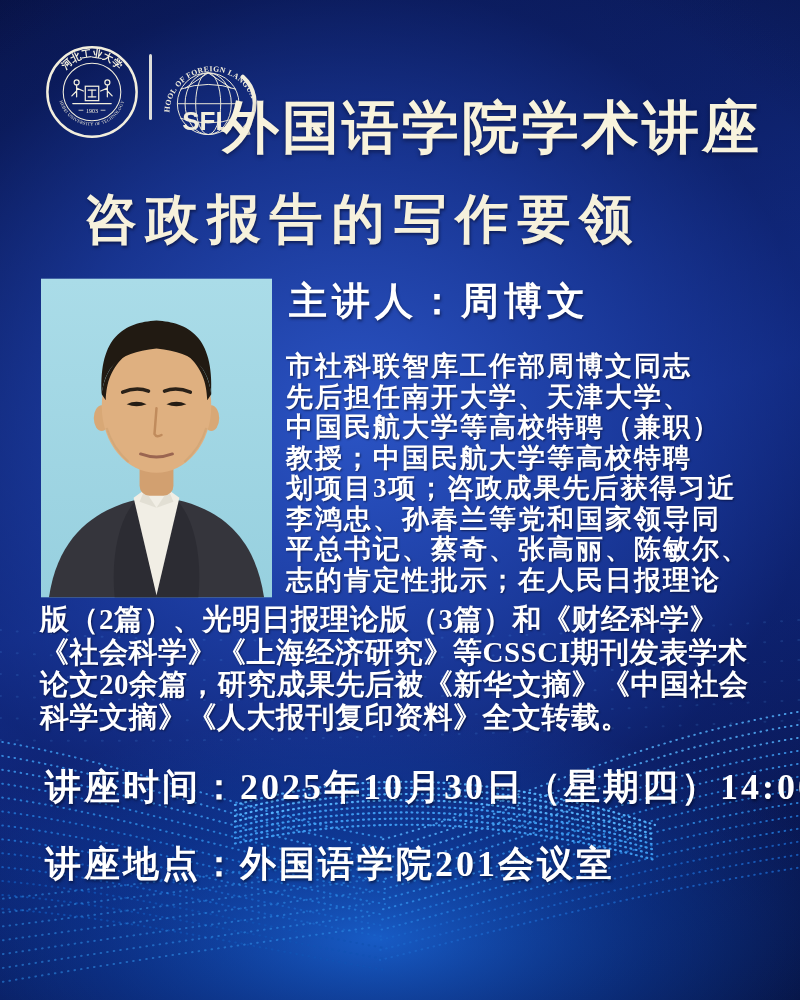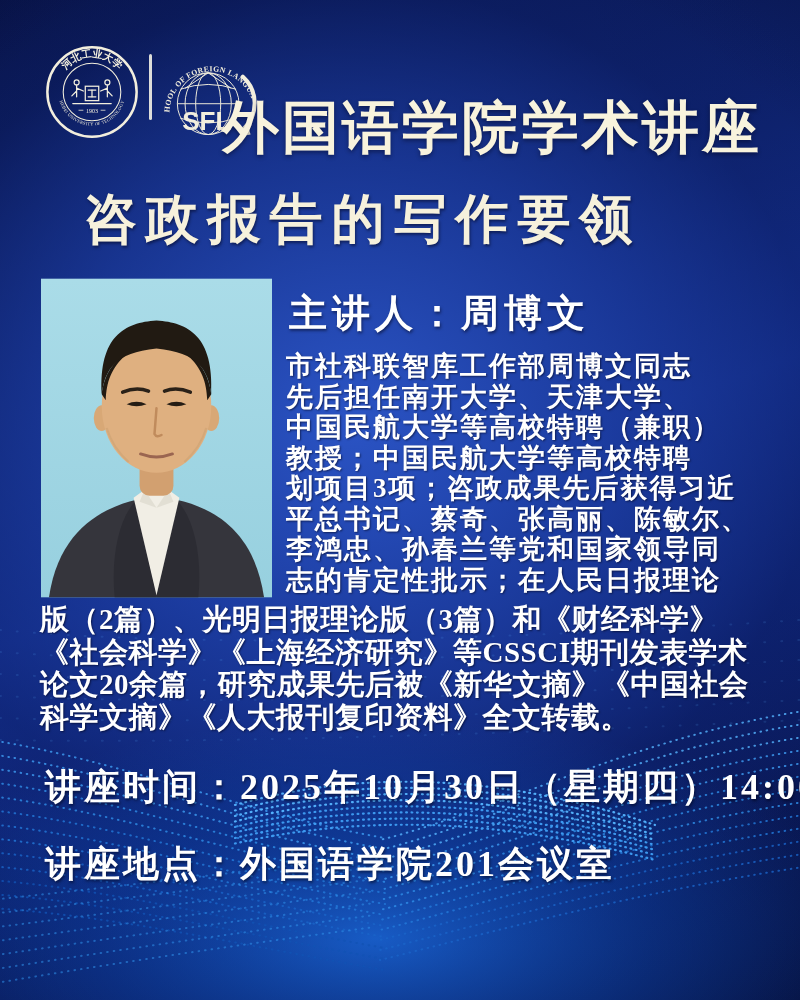--- a/index.html
+++ b/index.html
@@ -32,21 +32,21 @@
     font-size:53px;font-weight:700;letter-spacing:9px;color:#f6f1dc;
     text-shadow:1px 2px 3px rgba(0,0,20,.5);white-space:nowrap;
   }
 
   
   .photo-frame{position:absolute;left:41px;top:278px;width:231px;height:320px;}
   .photo-frame svg{display:block;width:100%;height:100%;}
   .speaker-name{
     position:absolute;left:289px;top:276px;
     font-size:38px;font-weight:700;letter-spacing:5px;color:#ffffff;
-    text-shadow:1px 2px 3px rgba(0,0,20,.5);white-space:nowrap;margin-top:12px;
+    text-shadow:1px 2px 3px rgba(0,0,20,.5);white-space:nowrap;
   }
   .bio-col{position:absolute;left:286px;top:351px;width:500px;}
   .bio-col .bio-line{
     font-size:27px;line-height:30.5px;color:#ffffff;letter-spacing:2px;
     text-shadow:1px 1px 2px rgba(0,0,20,.55);white-space:nowrap;font-weight:bold;
   }
   .bio-full{position:absolute;left:40px;top:603px;width:748px;}
   .bio-full .bio-line{
     font-size:29px;line-height:32.5px;color:#ffffff;letter-spacing:0.5px;
     text-shadow:1px 1px 2px rgba(0,0,20,.55);white-space:nowrap;font-weight:bold;
@@ -233,22 +233,22 @@
     <div class="speaker-name">
       <span>主讲人：</span><span>周博文</span>
     </div>
 
     <div class="bio-col">
       <div class="bio-line">市社科联智库工作部周博文同志</div>
       <div class="bio-line">先后担任南开大学、天津大学、</div>
       <div class="bio-line">中国民航大学等高校特聘（兼职）</div>
       <div class="bio-line">教授；中国民航大学等高校特聘</div>
       <div class="bio-line">划项目3项；咨政成果先后获得习近</div>
+      <div class="bio-line">李鸿忠、孙春兰等党和国家领导同</div>
       <div class="bio-line">平总书记、蔡奇、张高丽、陈敏尔、</div>
-      <div class="bio-line">李鸿忠、孙春兰等党和国家领导同</div>
       <div class="bio-line">志的肯定性批示；在人民日报理论</div>
     </div>
 
     <div class="bio-full">
       <div class="bio-line">版（2篇）、光明日报理论版（3篇）和《财经科学》</div>
       <div class="bio-line">《社会科学》《上海经济研究》等CSSCI期刊发表学术</div>
       <div class="bio-line">论文20余篇，研究成果先后被《新华文摘》《中国社会</div>
       <div class="bio-line">科学文摘》《人大报刊复印资料》全文转载。</div>
     </div>
 

